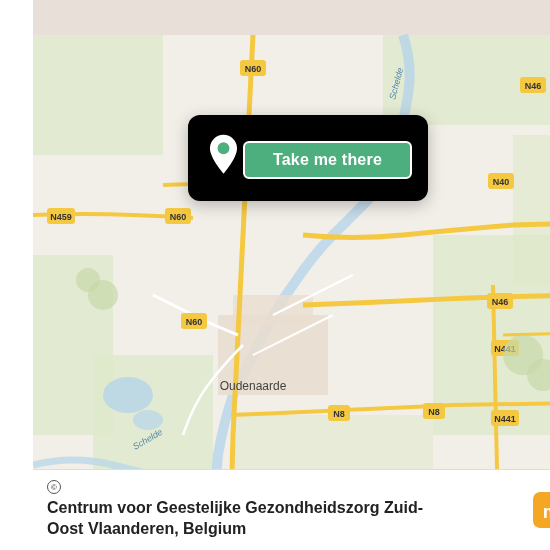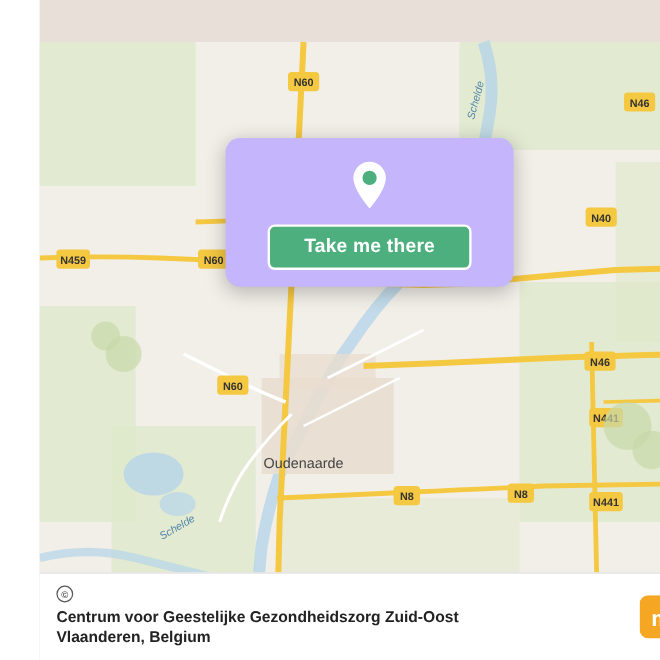--- a/index.html
+++ b/index.html
@@ -27,24 +27,24 @@
       width: 100%;
       height: 100%;
     }
 
     
     .location-card {
       position: absolute;
       top: 115px;
       left: 155px;
       width: 240px;
-      background-color: #c4b5fd;
+      background-color: #000000;
       border-radius: 12px;
       display: flex;
-      flex-direction: column;
+      flex-direction: row;
       align-items: center;
       padding: 18px 16px 14px;
       box-shadow: 0 4px 16px rgba(0,0,0,0.25);
     }
 
     .location-pin {
       width: 44px;
       height: 44px;
       margin-bottom: 10px;
     }
@@ -98,21 +98,21 @@
       border: 1.5px solid #555;
       display: inline-flex;
       align-items: center;
       justify-content: center;
       font-size: 8px;
       font-weight: bold;
       color: #555;
     }
 
     .location-name {
-      font-size: 13px;
+      font-size: 16px;
       font-weight: 600;
       color: #222;
       max-width: 380px;
       line-height: 1.3;
     }
 
     .moovit-logo {
       display: flex;
       align-items: center;
       gap: 4px;

